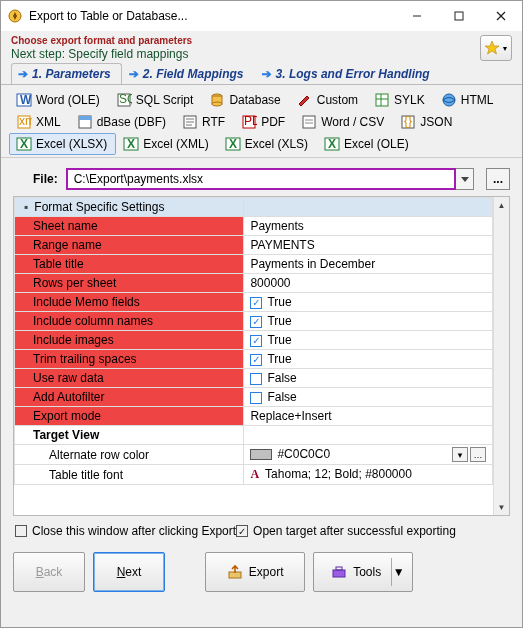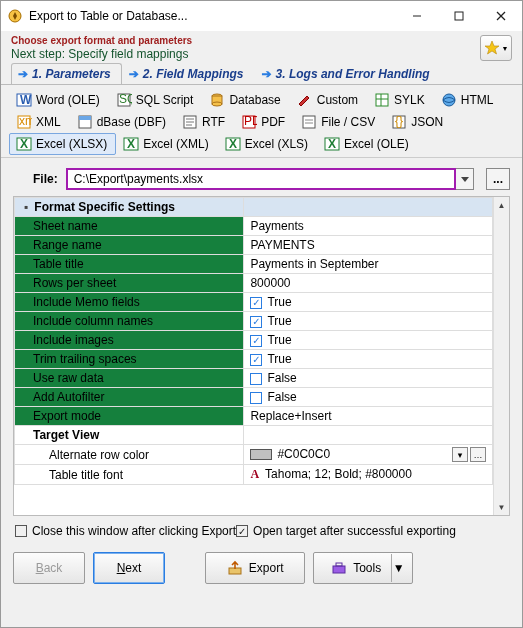--- a/index.html
+++ b/index.html
@@ -27,38 +27,38 @@
   .filerow label { font-weight:bold;}
   .filerow .filewrap { flex:1; display:flex;}
   .filerow input { flex:1; height:22px; border:2px solid #a21caf; padding:0 6px; background:#fff;}
   .filerow .dropbtn { width:18px; height:22px; border:1px solid #888; border-left:none; background:#f4f4f4; display:flex; align-items:center; justify-content:center;}
   .filerow .browse { width:24px; height:22px; border:1px solid #888; margin-left:4px; background:#f4f4f4; font-weight:bold;}
   .gridwrap { margin:0 12px; border:1px solid #bbb; height:320px; display:flex; position:relative; background:#fff;}
   .gridbody { flex:1; overflow:hidden;}
   table.grid { width:100%; border-collapse:collapse; }
   table.grid td { border:1px solid #ddd; padding:2px 6px; height:19px; vertical-align:middle; white-space:nowrap;}
   table.grid tr.section td { font-weight:bold; background:#fff;}
-  table.grid td.hdr { background:#d7e4f2; font-weight:bold;}
-  table.grid td.key { background:#15803d; padding-left:18px;}
+  table.grid td.hdr { background:#d7e4f2; font-weight:normal;}
+  table.grid td.key { background:#ef4444; padding-left:18px;}
   table.grid td.keysub { background:#fff; padding-left:34px;}
   table.grid td.val { background:#fff;}
   table.grid td.valsel { background:#fff;}
   .cb { width:12px; height:12px; border:1.5px solid #2a7de1; display:inline-flex; align-items:center; justify-content:center; margin-right:5px; color:#2a7de1; font-size:10px; line-height:1; vertical-align:middle;}
   .cb.off { border-color:#2a7de1;}
   .swatch { width:22px; height:11px; border:1px solid #555; display:inline-block; vertical-align:middle; margin-right:5px;}
   .scroll { width:16px; background:#f0f0f0; border-left:1px solid #ddd; position:relative;}
   .scroll .up, .scroll .dn { height:16px; display:flex; align-items:center; justify-content:center; font-size:8px; color:#444;}
   .scroll .dn { position:absolute; bottom:0; left:0; right:0;}
   .valops { float:right; display:flex; gap:2px;}
   .valops .mini { width:16px; height:15px; border:1px solid #888; background:#f4f4f4; display:flex; align-items:center; justify-content:center; font-size:9px;}
   .checkrow { display:flex; align-items:center; padding:8px 14px; }
   .checkrow label { display:flex; align-items:center; gap:5px;}
   .ck { width:12px; height:12px; border:1px solid #555; display:inline-flex; align-items:center; justify-content:center; font-size:10px; color:#222;}
   .btnbar { display:flex; gap:8px; padding:6px 12px 12px 12px; align-items:center;}
-  .btn { height:32px; border:1px solid #9a9a9a; background:linear-gradient(#fcfcfc,#e6e6e6); min-width:72px; display:flex; align-items:center; justify-content:center; gap:6px; padding:0 10px; border-radius:2px; cursor:pointer;}
+  .btn { height:40px; border:1px solid #9a9a9a; background:linear-gradient(#fcfcfc,#e6e6e6); min-width:72px; display:flex; align-items:center; justify-content:center; gap:6px; padding:0 10px; border-radius:2px; cursor:pointer;}
   .btn.disabled { color:#9a9a9a;}
   .btn.primary { border:1px solid #2a7de1; box-shadow:0 0 0 1px #7ab0ee inset;}
   .btn .u { text-decoration:underline;}
   .btn .bi { width:16px; height:16px; display:inline-flex; align-items:center; justify-content:center;}
   .splitdrop { width:14px; border-left:1px solid #aaa; height:28px; display:flex; align-items:center; justify-content:center; margin-left:4px;}
   svg { display:block; }
 </style>
 </head>
 <body>
 
@@ -213,21 +213,21 @@
         <span>PDF</span>
       </div>
     <div class="fmt">
         <span class="fi">
           <svg width="16" height="16">
             <rect x="2" y="2" width="12" height="12" fill="#fff" stroke="#555"></rect>
             <line x1="4" y1="6" x2="12" y2="6" stroke="#888"></line>
             <line x1="4" y1="9" x2="12" y2="9" stroke="#888"></line>
           </svg>
         </span>
-        <span>File / CSV</span>
+        <span>Word / CSV</span>
       </div>
     <div class="fmt">
         <span class="fi">
           <svg width="16" height="16">
             <rect x="2" y="2" width="12" height="12" fill="#fff" stroke="#555"></rect>
             <text x="4" y="11" font-size="8" fill="#c80">{}</text>
           </svg>
         </span>
         <span>JSON</span>
       </div>
@@ -293,21 +293,21 @@
         <tr>
               <td class="key">Sheet name</td>
               <td class="val">Payments</td>
             </tr>
         <tr>
               <td class="key">Range name</td>
               <td class="val">PAYMENTS</td>
             </tr>
         <tr>
               <td class="key">Table title</td>
-              <td class="val">Payments in September</td>
+              <td class="val">Payments in December</td>
             </tr>
         <tr>
               <td class="key">Rows per sheet</td>
               <td class="val">800000</td>
             </tr>
         <tr>
               <td class="key">Include Memo fields</td>
               <td class="val"><span class="cb">✓</span><span>True</span></td>
             </tr>
         <tr>

